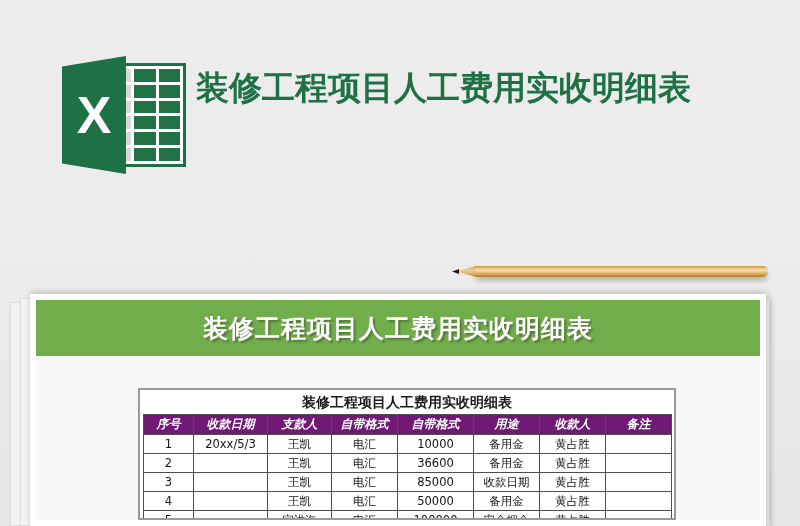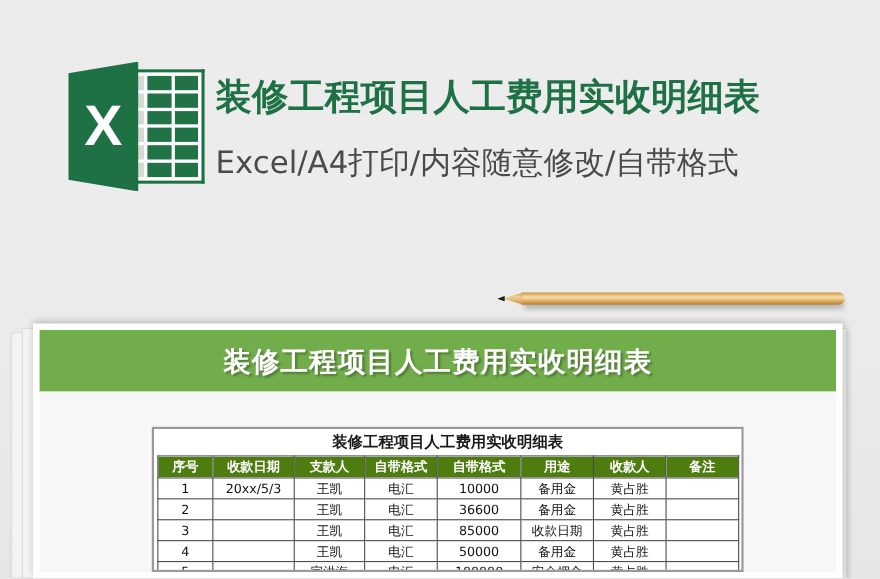--- a/index.html
+++ b/index.html
@@ -140,22 +140,22 @@
     border-collapse: collapse; table-layout: fixed;
     width: 528px; margin: 0 3px;
     font-family: "DejaVu Sans", "Liberation Sans", sans-serif;
   }
   table.grid th, table.grid td {
     border: 1px solid #4d4d4d;
     height: 19px; font-size: 11.5px; text-align: center;
     color: #111; padding: 0; overflow: hidden; white-space: nowrap;
   }
   table.grid thead th {
-    background: #4d7c0f; color: #ffffff; font-weight: bold;
-    font-size: 12px; height: 20px;
+    background: #701a75; color: #ffffff; font-weight: bold;
+    font-size: 12px; height: 20px; font-style: italic;
   }
   col.c0 { width: 50px; }
   col.c1 { width: 74px; }
   col.c2 { width: 64px; }
   col.c3 { width: 66px; }
   col.c4 { width: 76px; }
   col.c5 { width: 66px; }
   col.c6 { width: 66px; }
   col.c7 { width: 66px; }
 </style>
@@ -186,21 +186,20 @@
           <i></i>
         <i class="muted"></i>
           <i></i>
           <i></i>
       </div>
       <div class="xl-panel"></div>
       <div class="xl-x">X</div>
     </div>
 
     <div id="title-main">装修工程项目人工费用实收明细表</div>
-    <div id="title-sub">Excel/A4打印/内容随意修改/自带格式</div>
   </div>
 
   <div id="pencil">
     <div class="pcl-shadow"></div>
     <div class="pcl-body"></div>
     <div class="pcl-cone"></div>
     <div class="pcl-tip"></div>
   </div>
 
   <div id="paper3" class="paper-back"></div>

